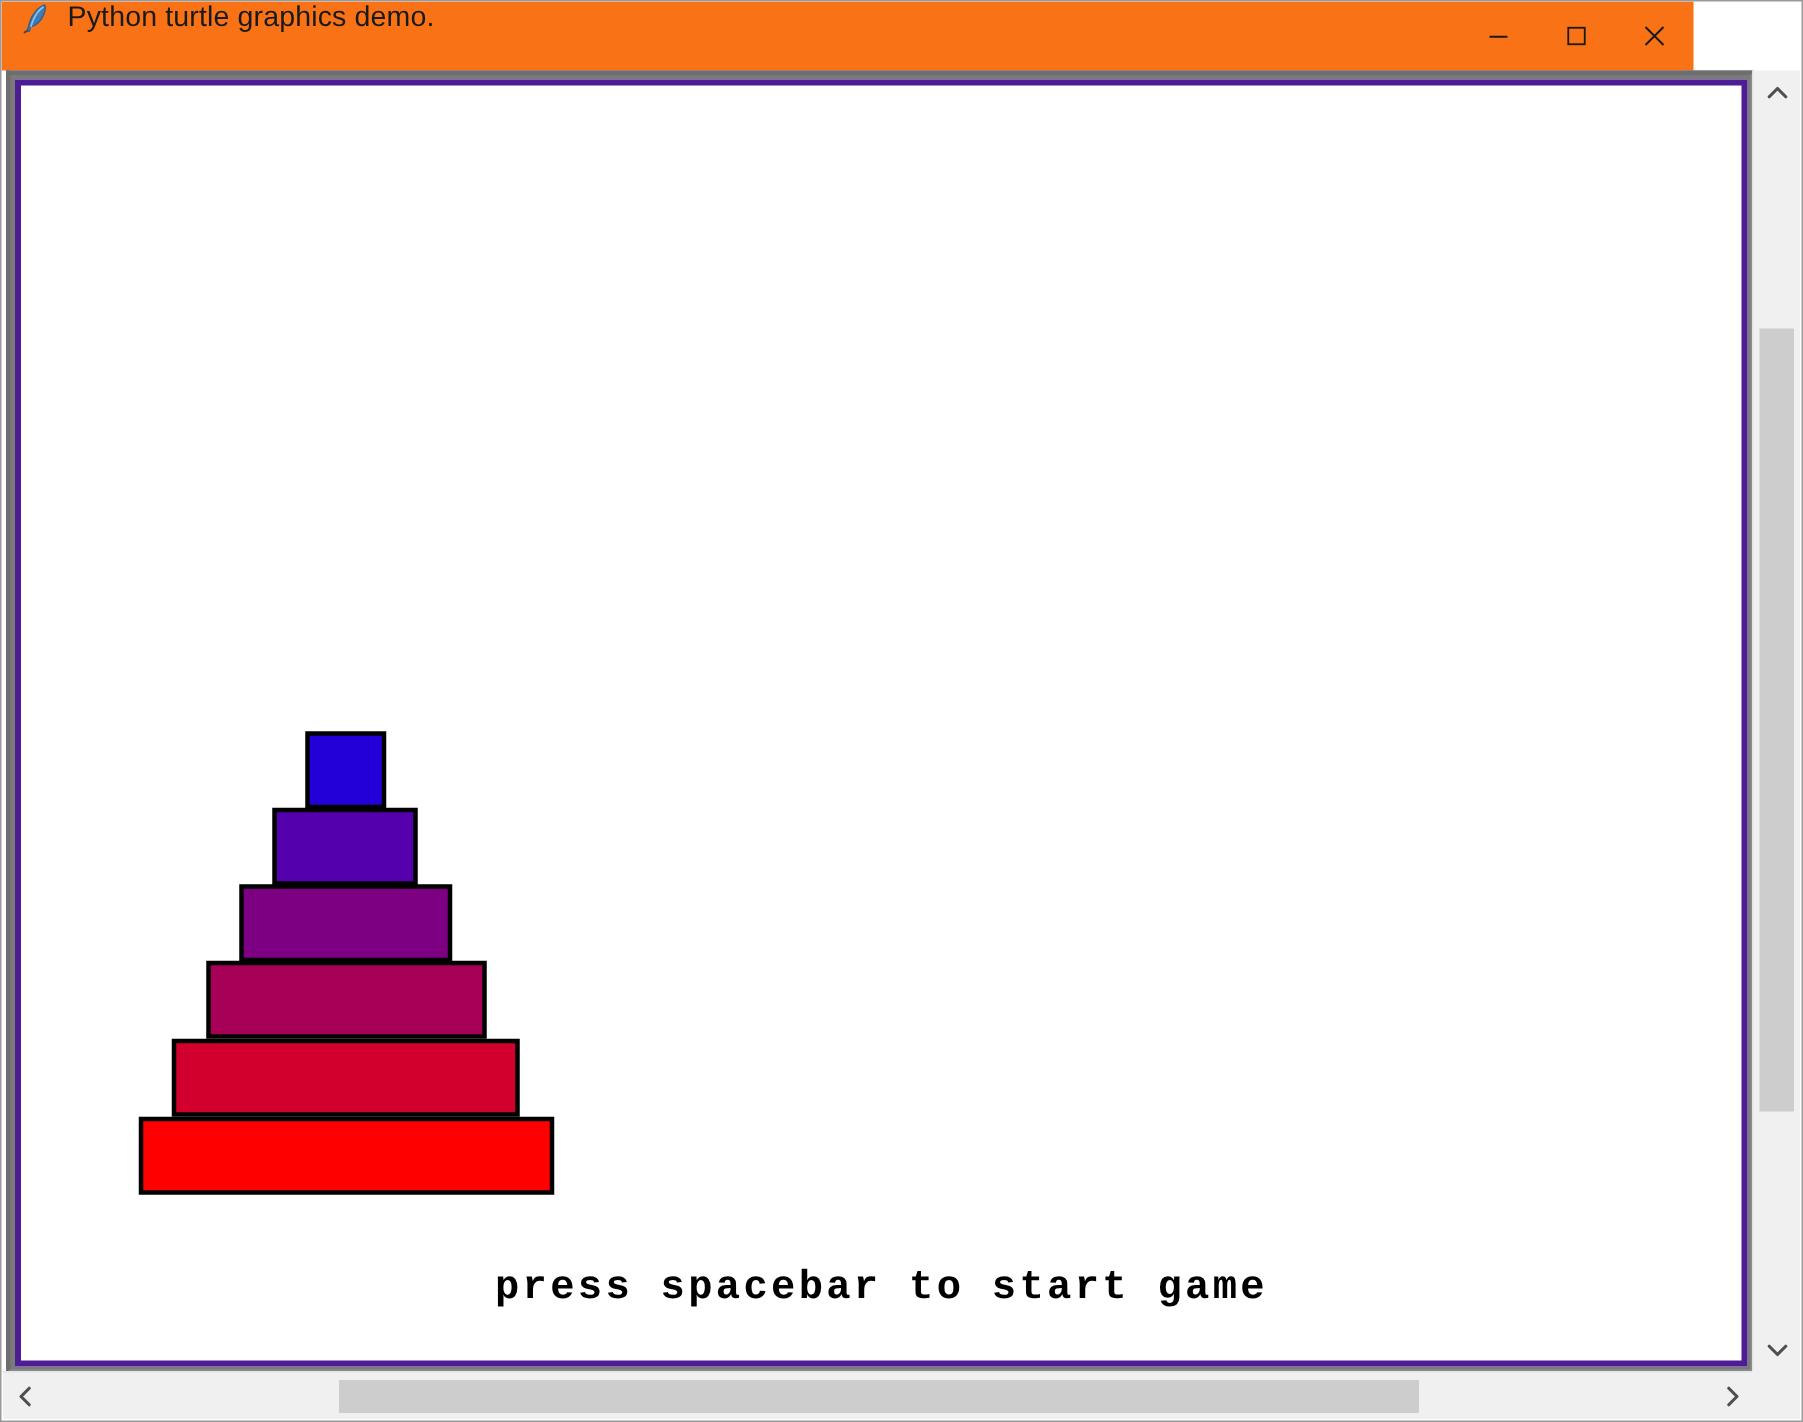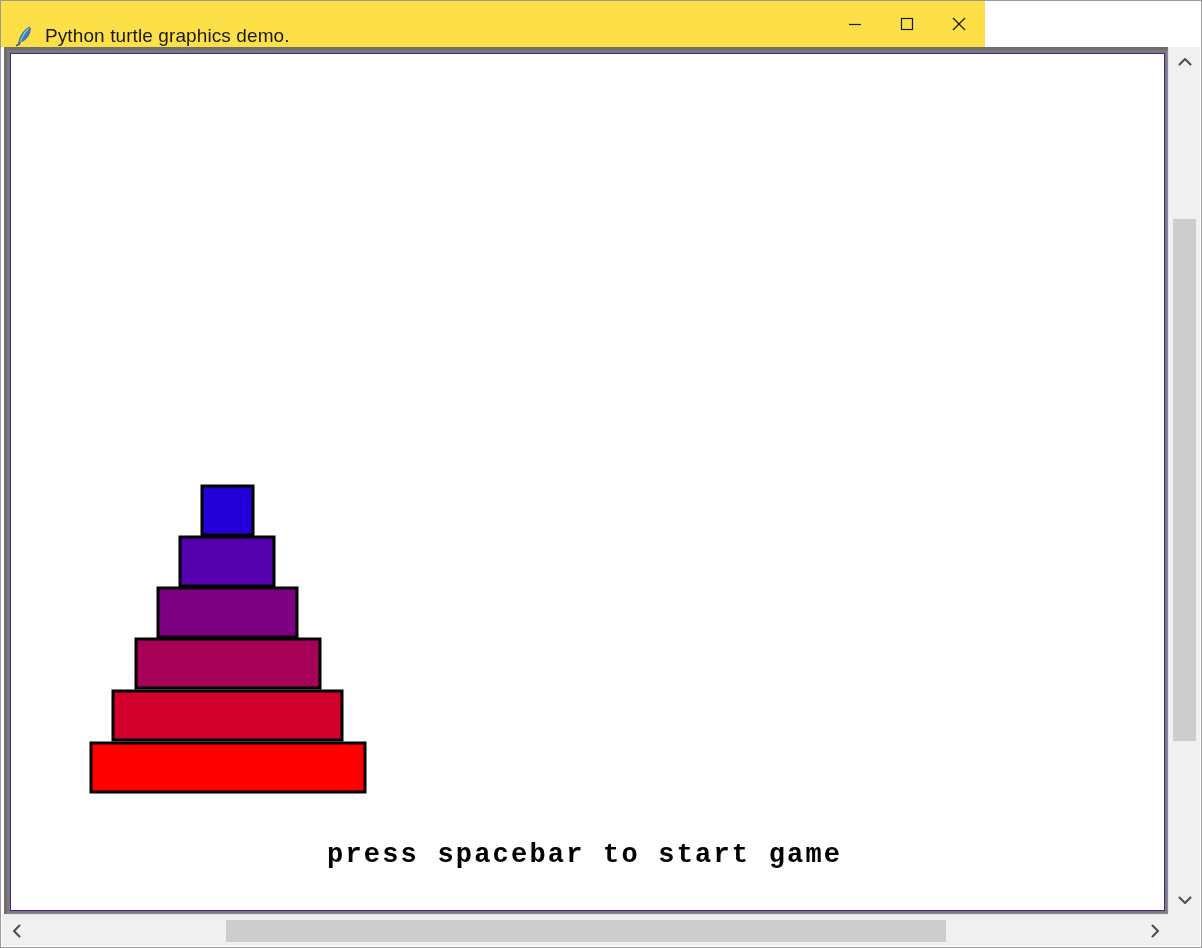--- a/index.html
+++ b/index.html
@@ -22,25 +22,25 @@
     background: #ffffff;
     box-sizing: border-box;
     border: 1px solid #9a9a9a;
     overflow: hidden;
   }
 
   
   #titlebar {
     position: absolute;
     left: 0; top: 0;
-    width: 984px;
+    width: 1128px;
     height: 46px;
-    background: #fde047;
-    display: flex;
-    align-items: flex-end;
+    background: #f97316;
+    display: flex;
+    align-items: flex-start;
     box-sizing: border-box;
   }
   #title-icon {
     width: 22px;
     height: 22px;
     margin-left: 12px;
     margin-right: 10px;
     flex: 0 0 auto;
     display: block;
   }
@@ -84,21 +84,21 @@
     border-right: 2px solid #8d8d8d;
     border-bottom: 2px solid #8d8d8d;
   }
   #canvas-inner {
     position: absolute;
     left: 3px;
     top: 3px;
     right: 2px;
     bottom: 2px;
     background: #ffffff;
-    border: 1px solid #4c1d95;
+    border: 4px solid #4c1d95;
     box-sizing: border-box;
     overflow: hidden;
   }
   #turtle-canvas {
     position: absolute;
     left: 0; top: 0;
     display: block;
   }
 
   

